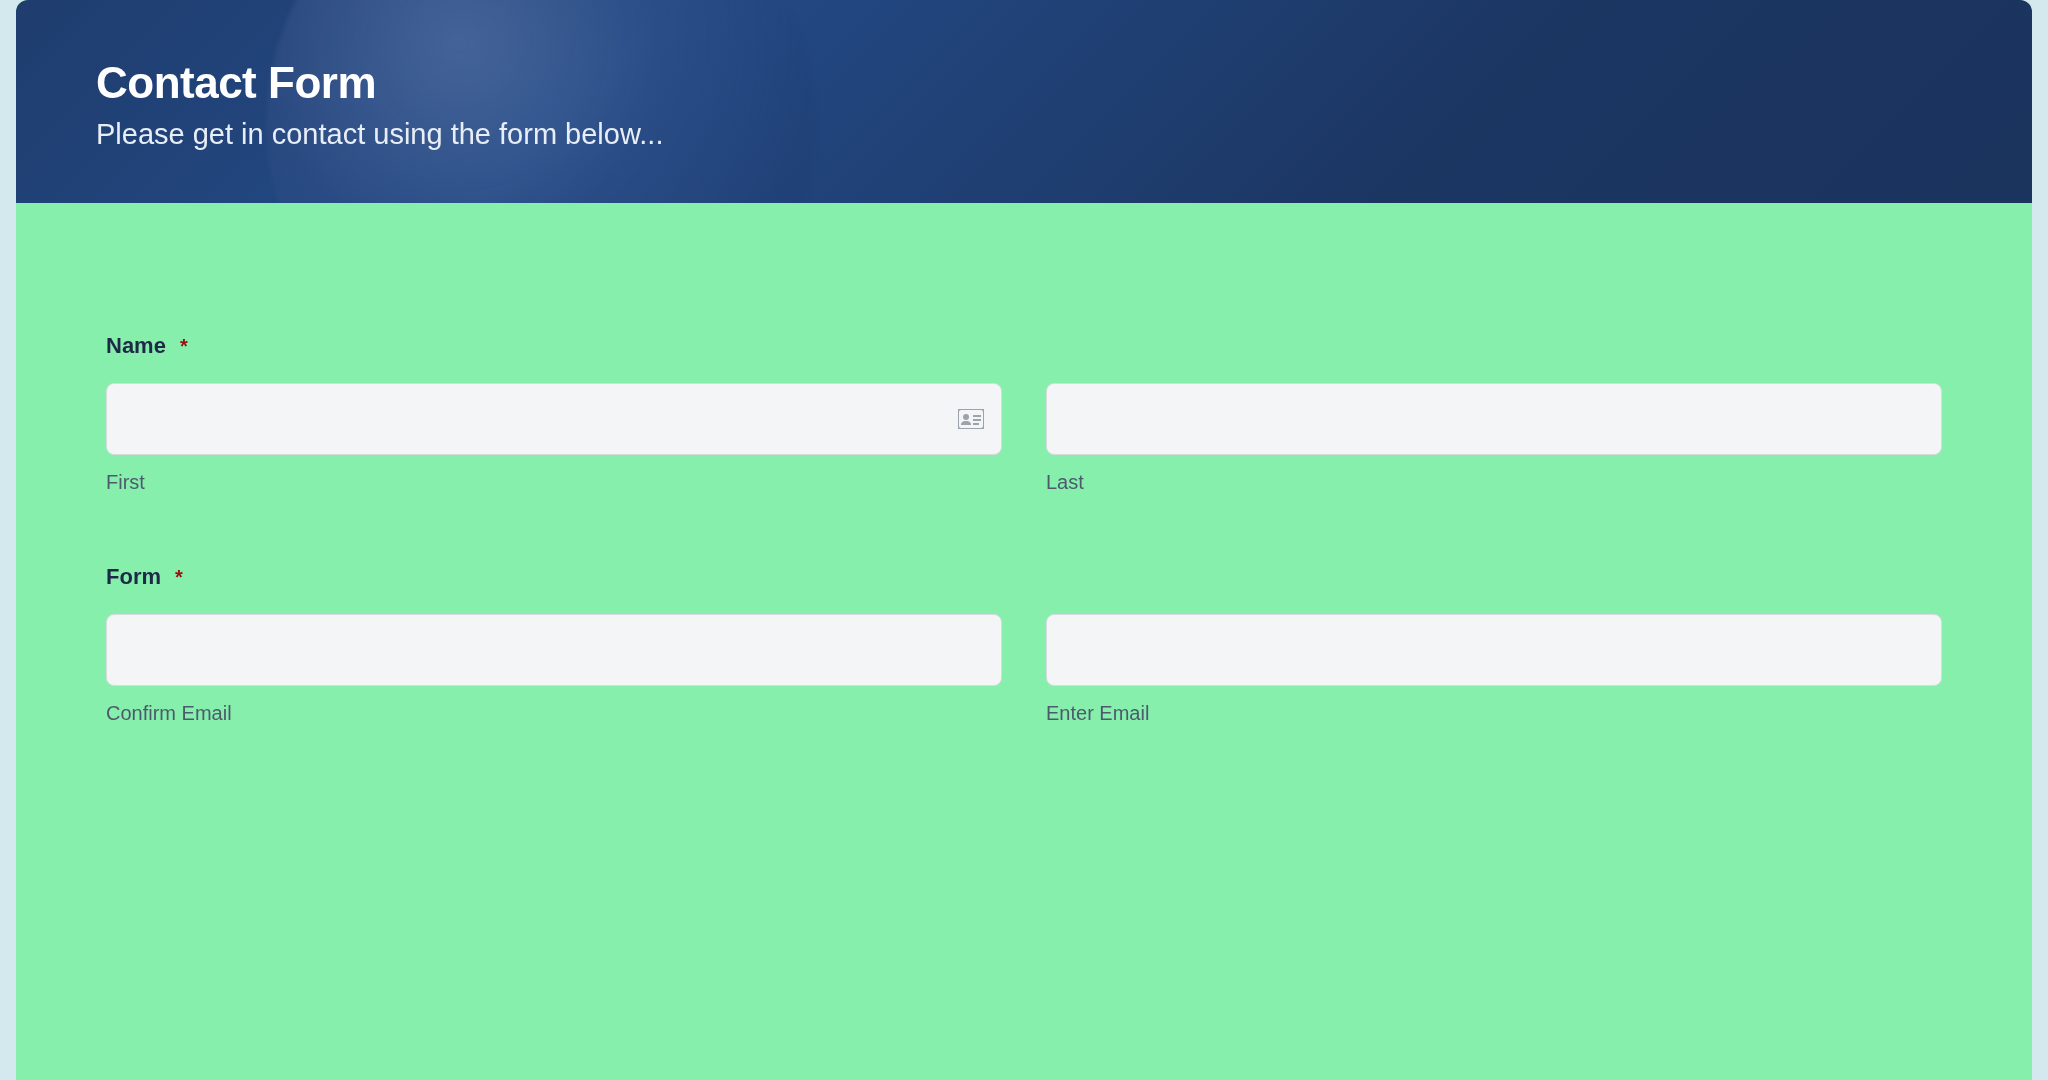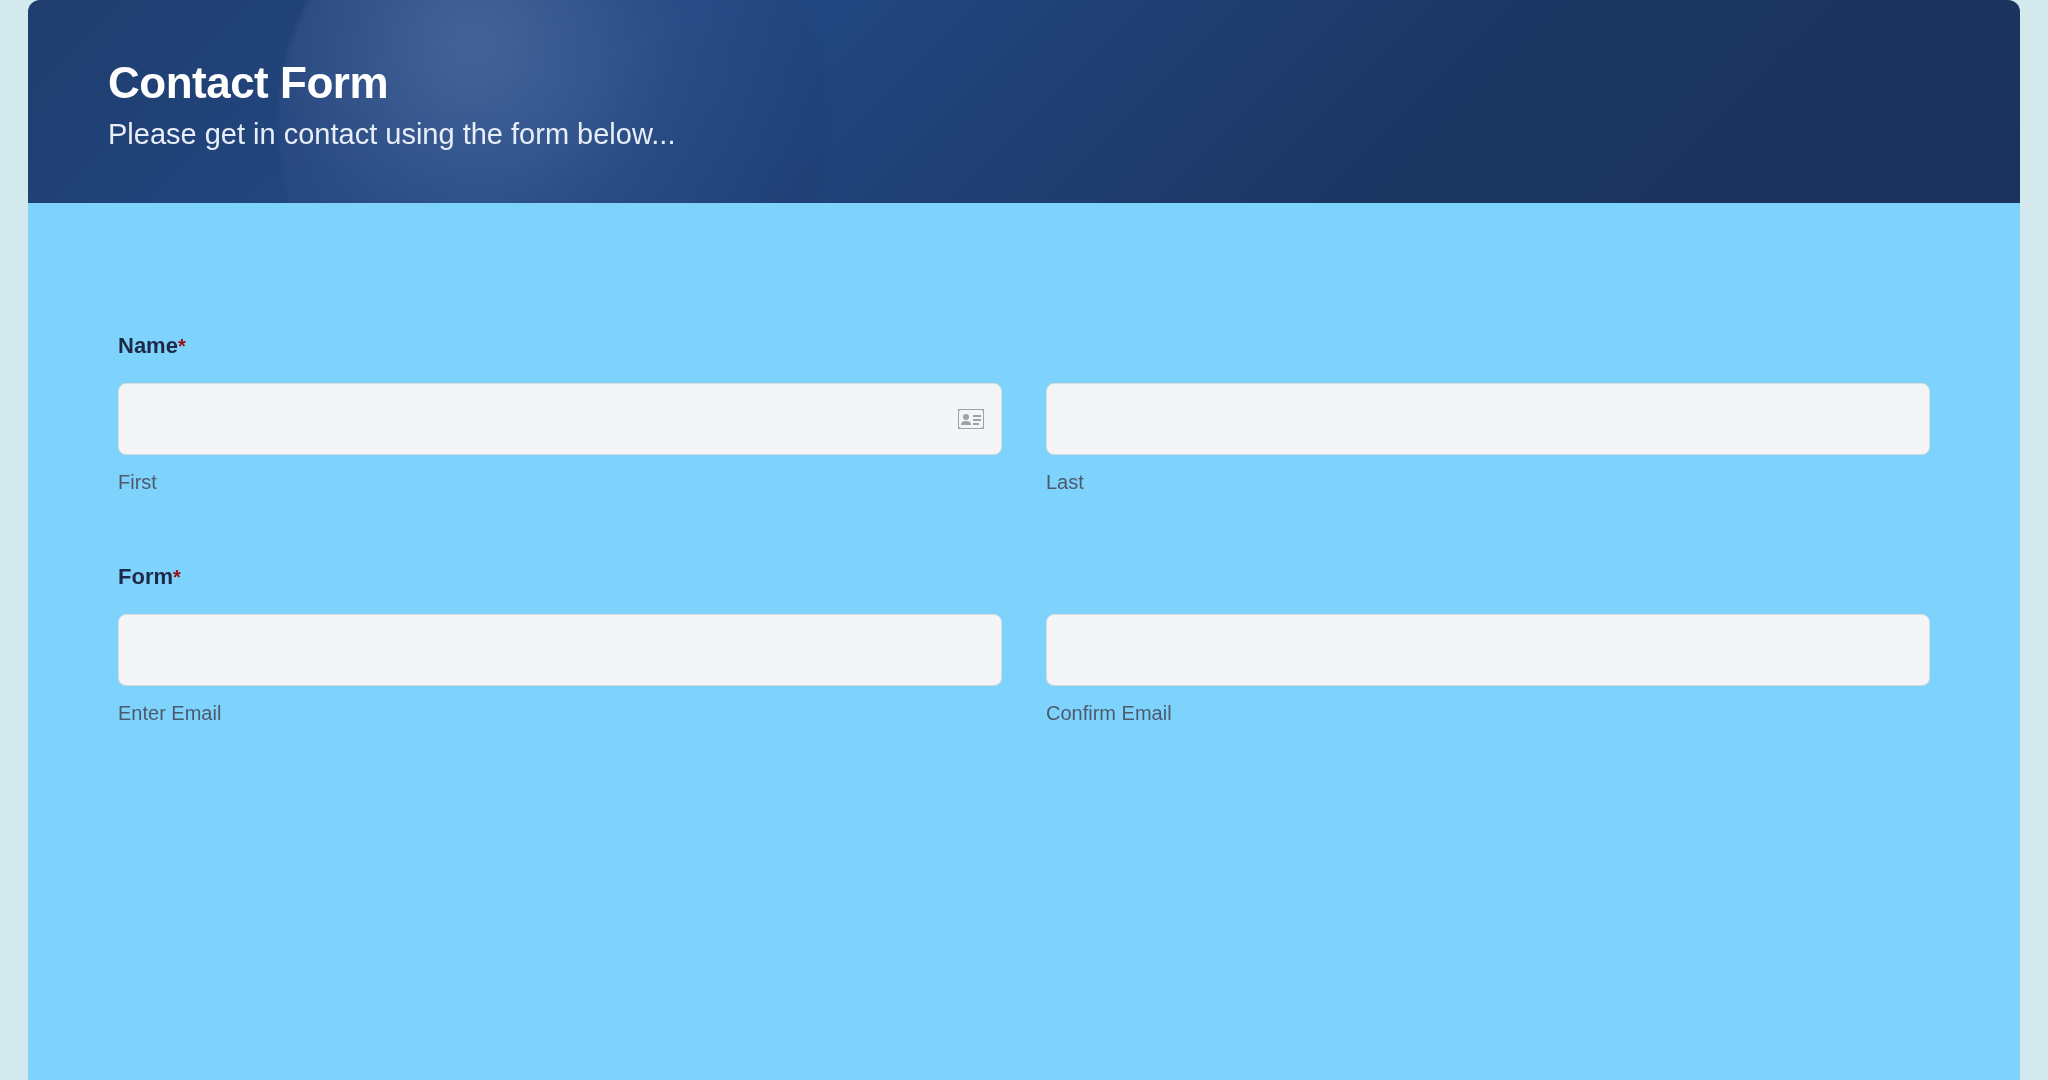--- a/index.html
+++ b/index.html
@@ -6,23 +6,23 @@
       margin: 0;
       padding: 0;
       box-sizing: border-box;
     }
     body {
       font-family: 'Segoe UI', -apple-system, BlinkMacSystemFont, sans-serif;
       background-color: #d4e9ee;
       min-height: 100vh;
     }
     .card {
-      background-color: #7dd3fc;
+      background-color: #86efac;
       border-radius: 12px 12px 0 0;
-      margin: 0 28px;
+      margin: 0 16px;
       overflow: hidden;
       min-height: 100vh;
     }
     .header {
       background: linear-gradient(135deg, #1f3d6e 0%, #234a86 30%, #1c3663 70%, #1a345e 100%);
       position: relative;
       padding: 58px 80px 52px 80px;
       overflow: hidden;
     }
     .header::before {
@@ -58,20 +58,21 @@
     .field-group {
       margin-bottom: 70px;
     }
     .field-label {
       color: #1d2947;
       font-size: 22px;
       font-weight: 700;
       margin-bottom: 24px;
       display: flex;
       align-items: center;
+      gap: 14px;
     }
     .required-asterisk {
       color: #9b0e0e;
       font-size: 20px;
       font-weight: 700;
     }
     .input-row {
       display: flex;
       gap: 44px;
     }
@@ -154,23 +155,23 @@
     </div>
 
     <div class="field-group">
       <div class="field-label">
         <span>Form</span>
         <span class="required-asterisk">*</span>
       </div>
       <div class="input-row">
         <div class="input-col">
           <input type="email" class="text-input" value="" style="">
-          <div class="sub-label">Enter Email</div>
+          <div class="sub-label">Confirm Email</div>
         </div>
         <div class="input-col">
           <input type="email" class="text-input" value="" style="">
-          <div class="sub-label">Confirm Email</div>
+          <div class="sub-label">Enter Email</div>
         </div>
       </div>
     </div>
 
   </div>
 </div>
 
 </body></html>

